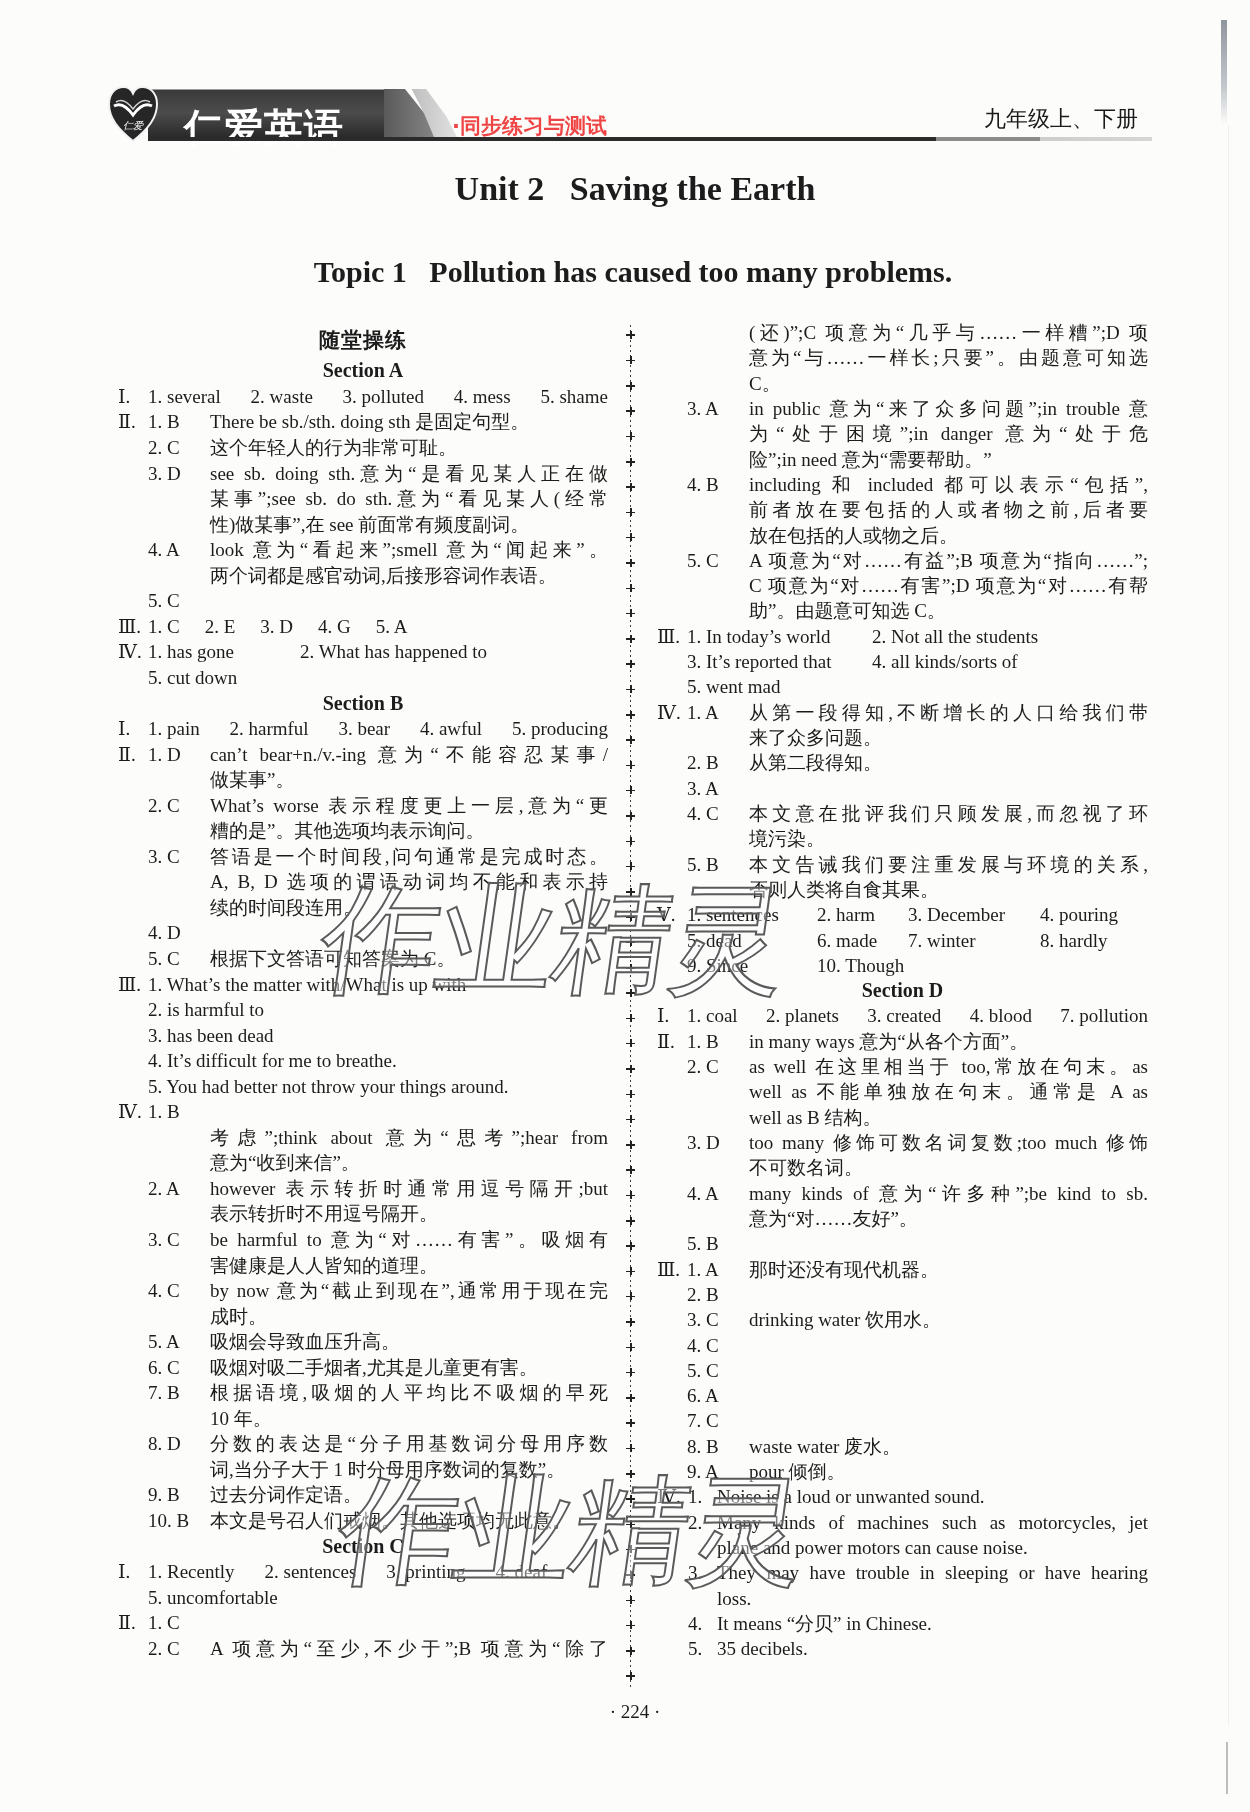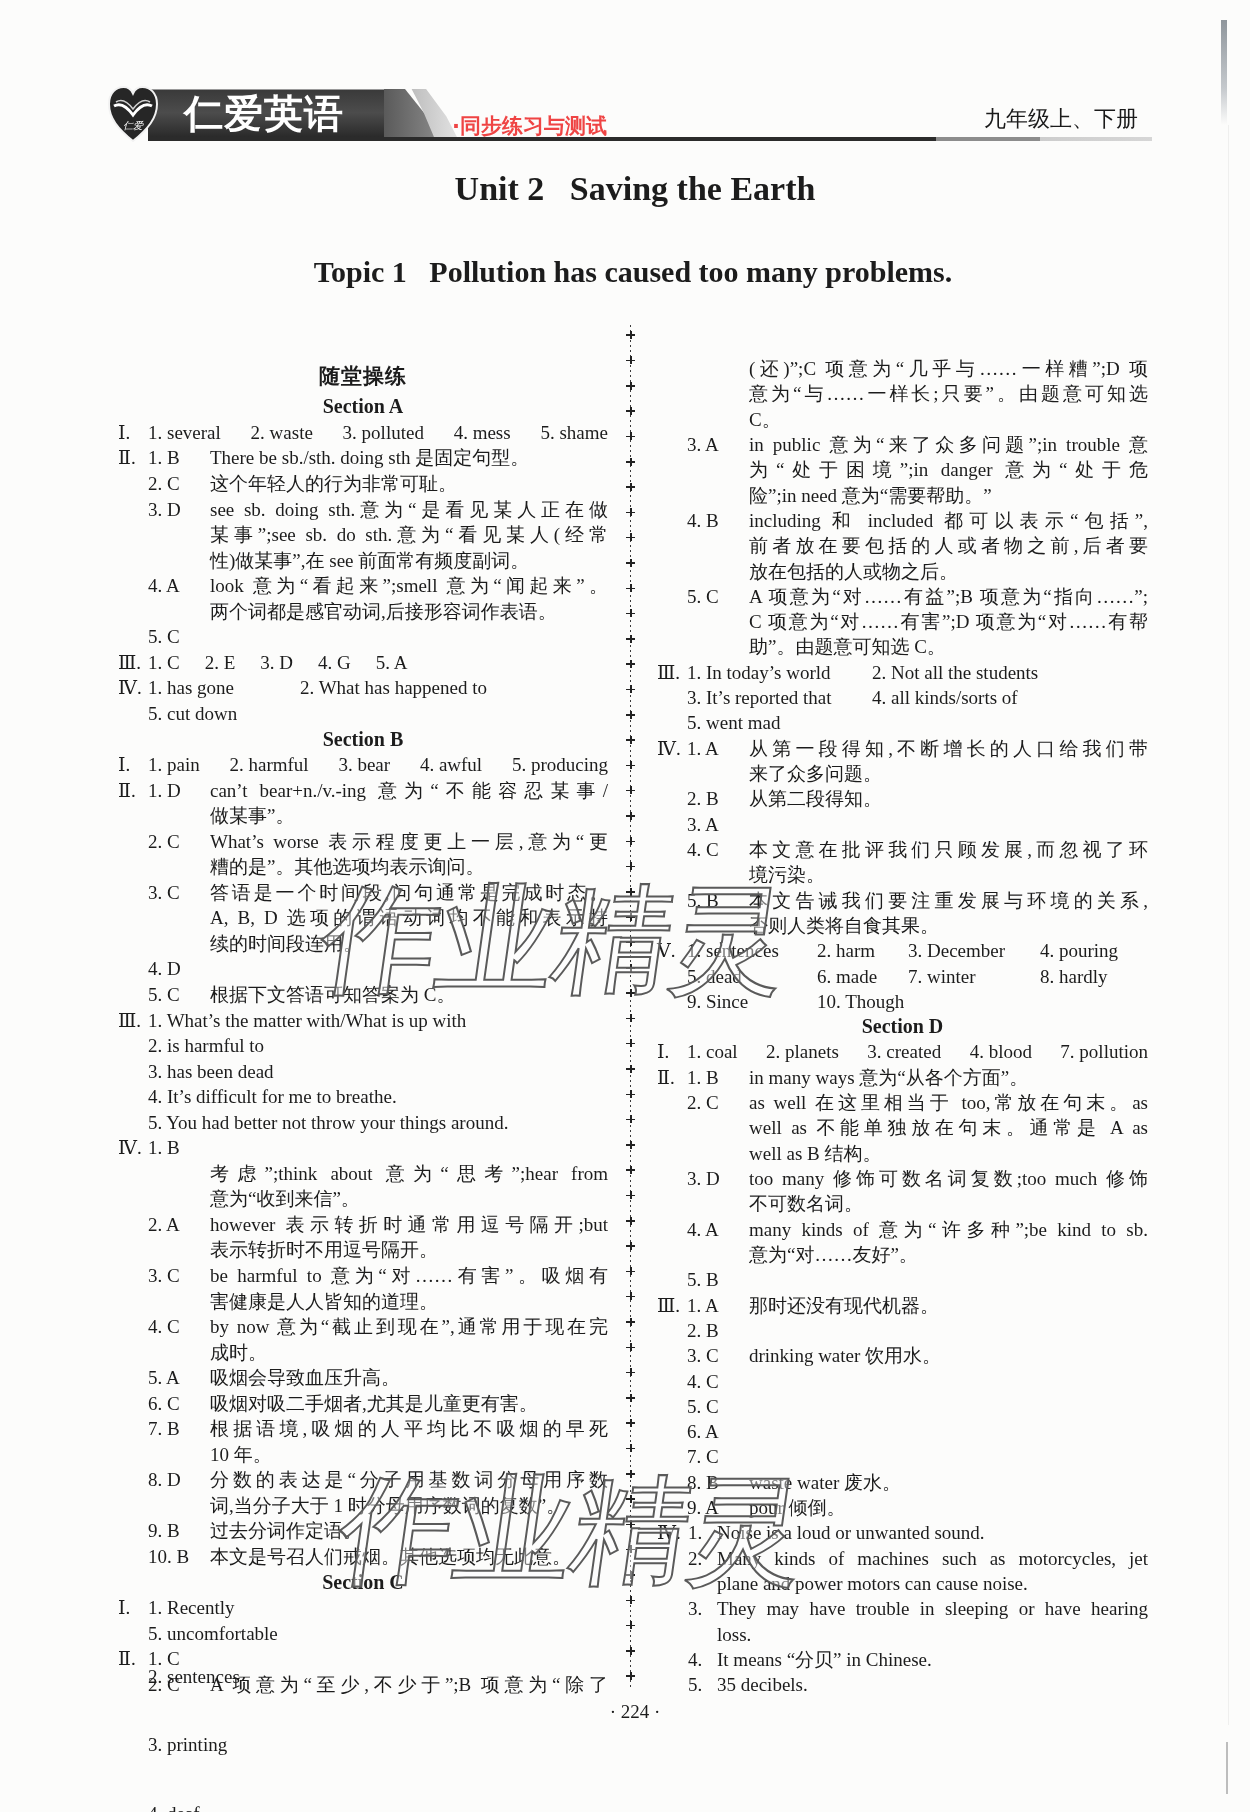--- a/index.html
+++ b/index.html
@@ -6,45 +6,45 @@
 body{width:1250px;height:1812px;position:relative;overflow:hidden;background:#fcfcfb;color:#1c1c1c;font-family:"Liberation Serif","DejaVu Serif",serif;}
 .edge-top{position:absolute;left:1221px;top:20px;width:6px;height:105px;background:linear-gradient(#8f969c,#c5c9cd 65%,rgba(200,200,200,0));}
 .edge-right{position:absolute;left:1228px;top:125px;width:1px;height:1600px;background:rgba(0,0,0,0.05);}
 .edge-bottom{position:absolute;left:1226px;top:1742px;width:2px;height:52px;background:#bdbdbd;}
 
 
 .hdr-heart{position:absolute;left:107px;top:85px;width:52px;height:58px;z-index:3;}
 .hdr-bar{position:absolute;left:148px;top:89px;width:246px;height:50px;background:linear-gradient(#3a3a3a,#4c4c4c 45%,#262626);border-top:1px solid #9a9a9a;}
 .hdr-swoosh1{position:absolute;left:384px;top:89px;width:60px;height:50px;background:linear-gradient(90deg,#5a5a5a,#8d8d8d);clip-path:polygon(0 0,35% 0,75% 60%,100% 100%,0 100%);}
 .hdr-swoosh2{position:absolute;left:400px;top:89px;width:58px;height:50px;background:linear-gradient(90deg,#b5b5b5,#e2e2e2);clip-path:polygon(20% 0,45% 0,80% 55%,100% 100%,60% 100%,40% 45%);}
-.hdr-brand{position:absolute;left:184px;top:90px;height:48px;line-height:48px;font-family:"DejaVu Sans",sans-serif;font-weight:bold;font-size:39px;color:#fff;letter-spacing:1px;white-space:nowrap;}
+.hdr-brand{position:absolute;left:184px;top:104px;height:48px;line-height:48px;font-family:"DejaVu Sans",sans-serif;font-weight:bold;font-size:39px;color:#fff;letter-spacing:1px;white-space:nowrap;}
 .hdr-series{position:absolute;left:452px;top:113px;line-height:26px;font-family:"DejaVu Sans",sans-serif;font-weight:bold;font-size:21px;color:#ef4444;white-space:nowrap;}
 .hdr-grade{position:absolute;left:984px;top:104px;line-height:30px;font-size:22px;color:#1a1a1a;white-space:nowrap;}
 .hdr-rule{position:absolute;left:148px;top:137px;width:1004px;height:4px;background:linear-gradient(90deg,#2b2b2b 0,#2b2b2b 78.5%,#8c8c8c 78.5%,#8c8c8c 88.8%,#cdcdcd 88.8%,#d6d6d6 100%);}
 
 
 .unit-title{position:absolute;left:335px;top:169px;width:600px;height:40px;line-height:40px;text-align:center;font-weight:bold;font-size:34px;white-space:pre;}
 .topic-title{position:absolute;left:233px;top:254px;width:800px;height:36px;line-height:36px;text-align:center;font-weight:bold;font-size:30px;white-space:pre;}
 
 
-.col{position:absolute;margin-top:36px;}
+.col{position:absolute;}
 .col-left{left:118px;top:322px;width:490px;--lh:25.56px;}
 .col-right{left:657px;top:320px;width:491px;--lh:25.32px;}
 .heading{height:36.4px;line-height:36.4px;text-align:center;font-family:"DejaVu Sans",sans-serif;font-weight:bold;font-size:21px;letter-spacing:1px;}
 .sec{height:var(--lh);line-height:var(--lh);text-align:center;font-weight:bold;font-size:20px;}
 .ln{height:var(--lh);line-height:var(--lh);display:grid;grid-template-columns:30px 62px 1fr;font-size:19px;white-space:nowrap;}
 .ln.sn{grid-template-columns:31px 29px 1fr;}
 .rn{grid-column:1;}
 .nm{grid-column:2;}
 .tx{grid-column:3;white-space:normal;}
 .tx.j{text-align:justify;text-align-last:justify;}
 .span2{grid-column:2 / 4;}
 .words{display:flex;justify-content:space-between;}
 .gap-a{display:flex;gap:25px;}
-.gap-c{display:flex;gap:43px;flex-direction:column;}
+.gap-c{display:flex;gap:30px;}
 .tab-a{display:grid;grid-template-columns:152px auto;}
 .tab-c{display:grid;grid-template-columns:185px auto;}
 .grid4{display:grid;grid-template-columns:130px 91px 132px auto;}
 
 
 .divider{position:absolute;left:626px;top:325px;width:9px;height:1362px;}
 .divider .dots{position:absolute;left:3.7px;top:0;width:1.5px;height:100%;background:repeating-linear-gradient(to bottom,#3a3a3a 0 2px,transparent 2px 5px);}
 .divider .cv{position:absolute;left:3.5px;top:0;width:2px;height:100%;background:repeating-linear-gradient(to bottom,transparent 0 6px,#222 6px 14px,transparent 14px 25.3px);}
 .divider .ch{position:absolute;left:0;top:0;width:9px;height:100%;background:repeating-linear-gradient(to bottom,transparent 0 9.5px,#222 9.5px 11px,transparent 11px 25.3px);}
 

